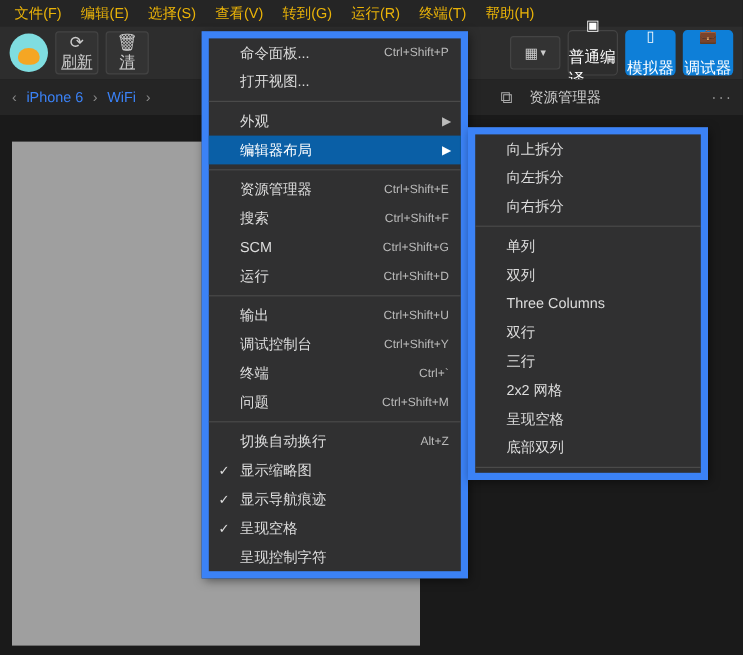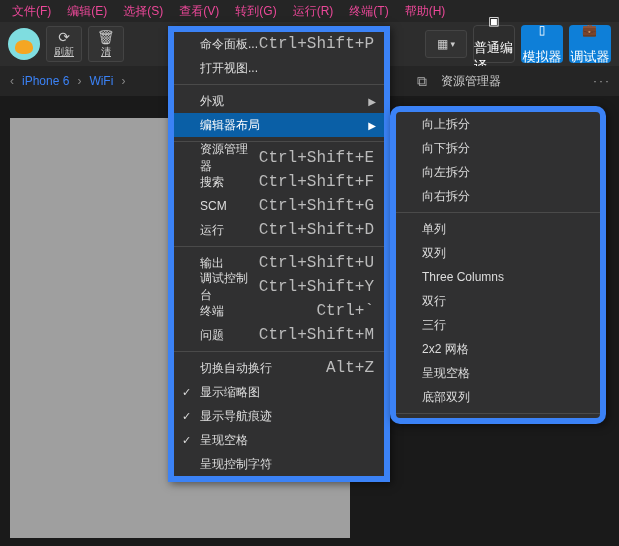--- a/index.html
+++ b/index.html
@@ -1,51 +1,51 @@
 <!DOCTYPE html>
 <html><head>
 <meta charset="utf-8">
 <style>
   * { margin: 0; padding: 0; box-sizing: border-box; font-family: "Microsoft YaHei", sans-serif; }
   body { background: #1e1e1e; color: #ccc; width: 619px; height: 546px; overflow: hidden; font-size: 12px; position: relative; }
   
   .menubar { display: flex; background: #252525; height: 22px; align-items: center; padding: 0 4px; }
-  .menubar-item { padding: 2px 8px; color: #ec4899; cursor: default; }
+  .menubar-item { padding: 2px 8px; color: #eab308; cursor: default; }
   
   .toolbar { display: flex; background: #2d2d2d; height: 44px; align-items: center; padding: 4px 8px; gap: 6px; }
   .logo { width: 32px; height: 32px; border-radius: 50%; background: #7fdde0; display: flex; align-items: center; justify-content: center; position: relative; }
   .logo::before { content:""; position:absolute; width:18px; height:14px; background:#f5a623; border-radius:50% 50% 40% 40%; bottom:6px; }
   .tb-btn { display:flex; flex-direction:column; align-items:center; justify-content:center; width:36px; height:36px; color:#ccc; border:1px solid #444; border-radius:3px; background:#333; }
   .tb-btn .ic { font-size:14px; height:16px; display:flex; align-items:center; justify-content:center;}
-  .tb-btn .lbl { font-size:10px; margin-top:0;text-decoration:underline;}
+  .tb-btn .lbl { font-size:13px; margin-top:0;text-decoration:underline;}
   .tb-spacer { flex:1; }
   .tb-grid { width:42px; height:28px; border:1px solid #444; border-radius:3px; background:#333; display:flex; align-items:center; justify-content:center; gap:2px; color:#ccc;}
   .tb-right { display:flex; gap:6px; align-items:center; }
   .tb-chip { display:flex; flex-direction:column; align-items:center; width:42px; height:38px; border-radius:4px; color:#fff; justify-content:center;}
   .chip-blue { background:#0e7fd8; }
   .chip-label { font-size:13px; margin-top:11px;}
   
   .breadcrumb { display:flex; align-items:center; height:30px; background:#252525; padding:0 10px; gap:8px; color:#ccc;}
   .bc-item { color:#3b82f6; }
   .bc-sep { color:#888;}
   
   .content { position:absolute; top:96px; left:0; right:0; bottom:0; background:#1a1a1a; }
   .canvas { position:absolute; top:22px; left:10px; width:340px; height:420px; background:#9f9f9f;}
   
   .menu { position:absolute; background:#303031; border:6px solid #3b82f6; box-shadow:2px 2px 8px rgba(0,0,0,.5); }
   .menu-item { display:flex; align-items:center; height:24px; padding:0 10px 0 26px; position:relative; color:#ddd;}
   .menu-item.hl { background:#0a5fa6; color:#fff;text-align:right;}
-  .menu-item .shortcut { margin-left:auto; color:#bbb; font-size:16px;font-family:Liberation Mono, monospace;}
+  .menu-item .shortcut { margin-left:auto; color:#bbb; font-size:10px;}
   .menu-sep { height:1px; background:#4a4a4a; margin:4px 0;}
   .menu-arrow { position:absolute; right:8px; font-size:10px; color:#bbb;}
   .menu-item.hl .menu-arrow{ color:#fff;}
   .menu-check { position:absolute; left:8px; font-size:11px; color:#ddd;}
   
   #menu1 { top:26px; left:168px; width:222px; }
-  #menu2 { top:106px; left:390px; width:216px;border-radius:10px; }
+  #menu2 { top:106px; left:390px; width:200px; }
   
   .tabbar { position:absolute; top:66px; left:405px; right:0; height:30px; background:#252525; display:flex; align-items:center; padding:0 8px; gap:10px;}
   .tab-icon { width:18px; height:18px; color:#aaa; display:flex; align-items:center; justify-content:center; font-size:14px;}
   .tab-title { color:#ccc; font-size:12px;}
   .tab-dots { margin-left:auto; color:#aaa; letter-spacing:2px;}
   
   .watermark { position:absolute; top:230px; left:180px; width:200px; height:120px; opacity:.17; pointer-events:none; display:flex; align-items:center; justify-content:center;}
   .watermark svg { width:200px; height:120px;}
 </style>
 </head>
@@ -192,23 +192,20 @@
     </div>
     <div class="menu-item">
       <span>呈现控制字符</span>
     </div>
   </div>
 <div class="menu" id="menu2">
     <div class="menu-item">
       <span>向上拆分</span>
     </div>
     <div class="menu-item">
-      <span>向下拆分</span>
-    </div>
-    <div class="menu-item">
       <span>向左拆分</span>
     </div>
     <div class="menu-item">
       <span>向右拆分</span>
     </div>
     <div class="menu-sep"></div>
     <div class="menu-item">
       <span>单列</span>
     </div>
     <div class="menu-item">

